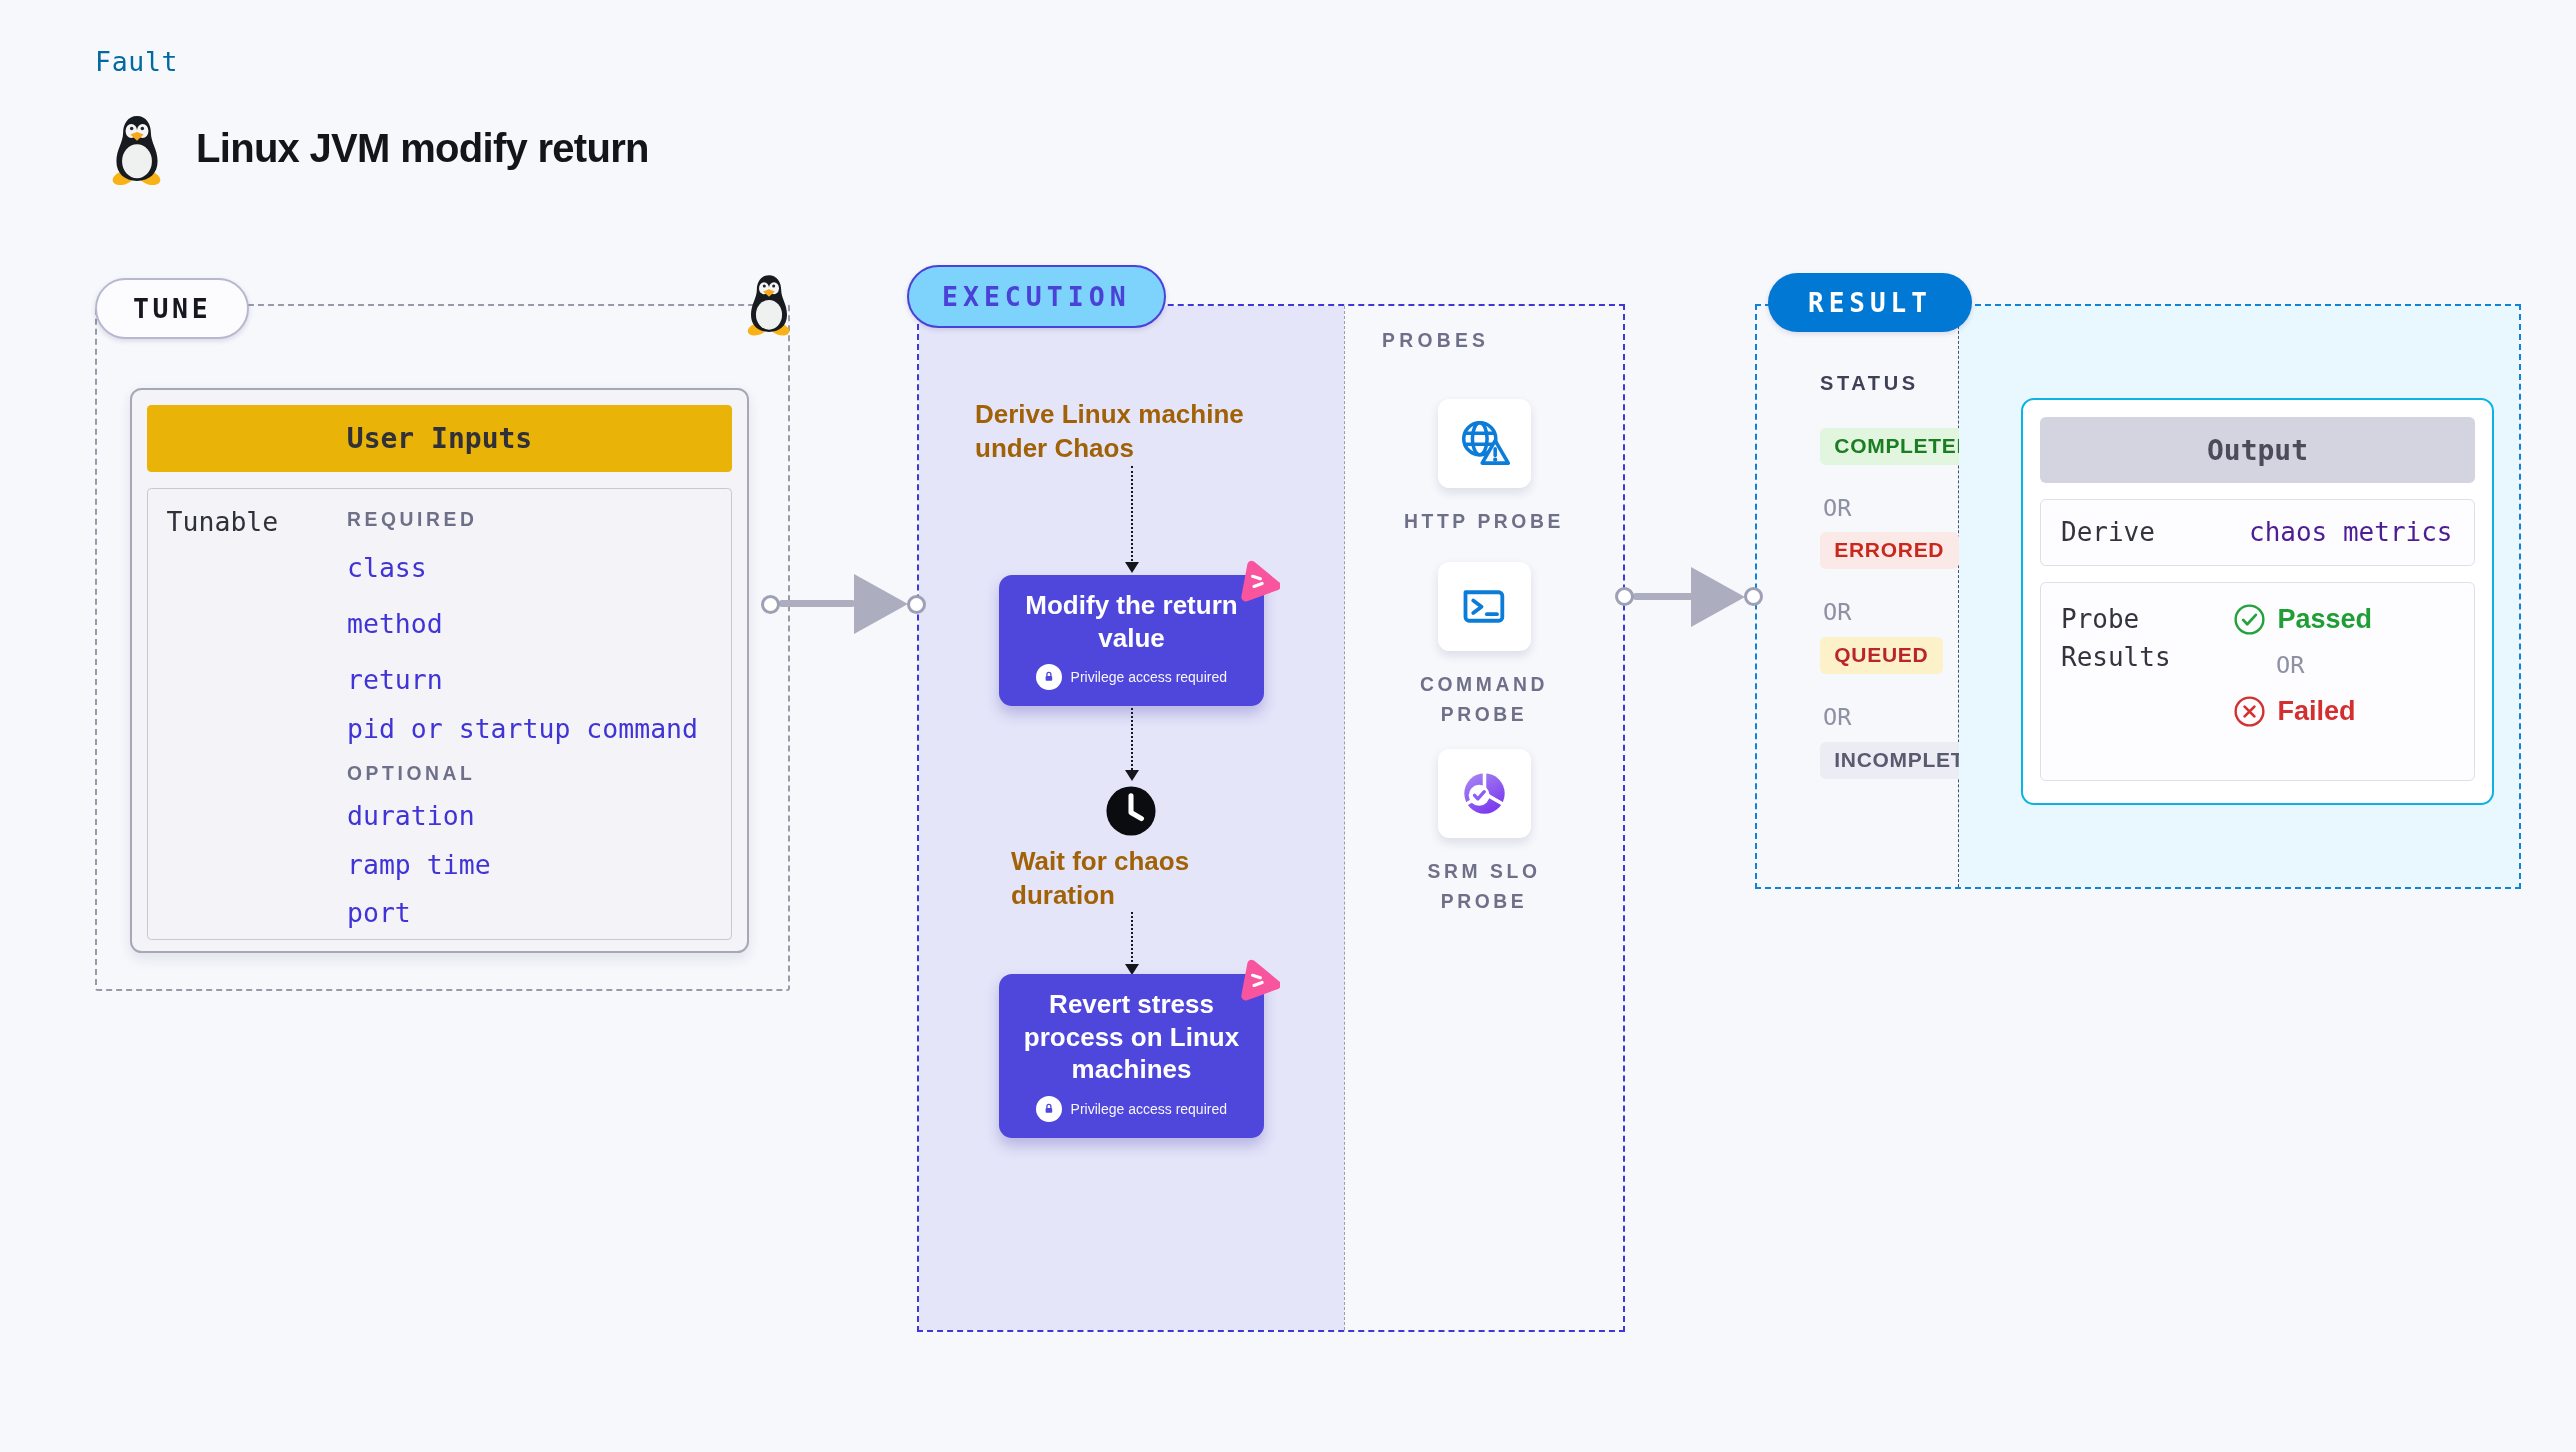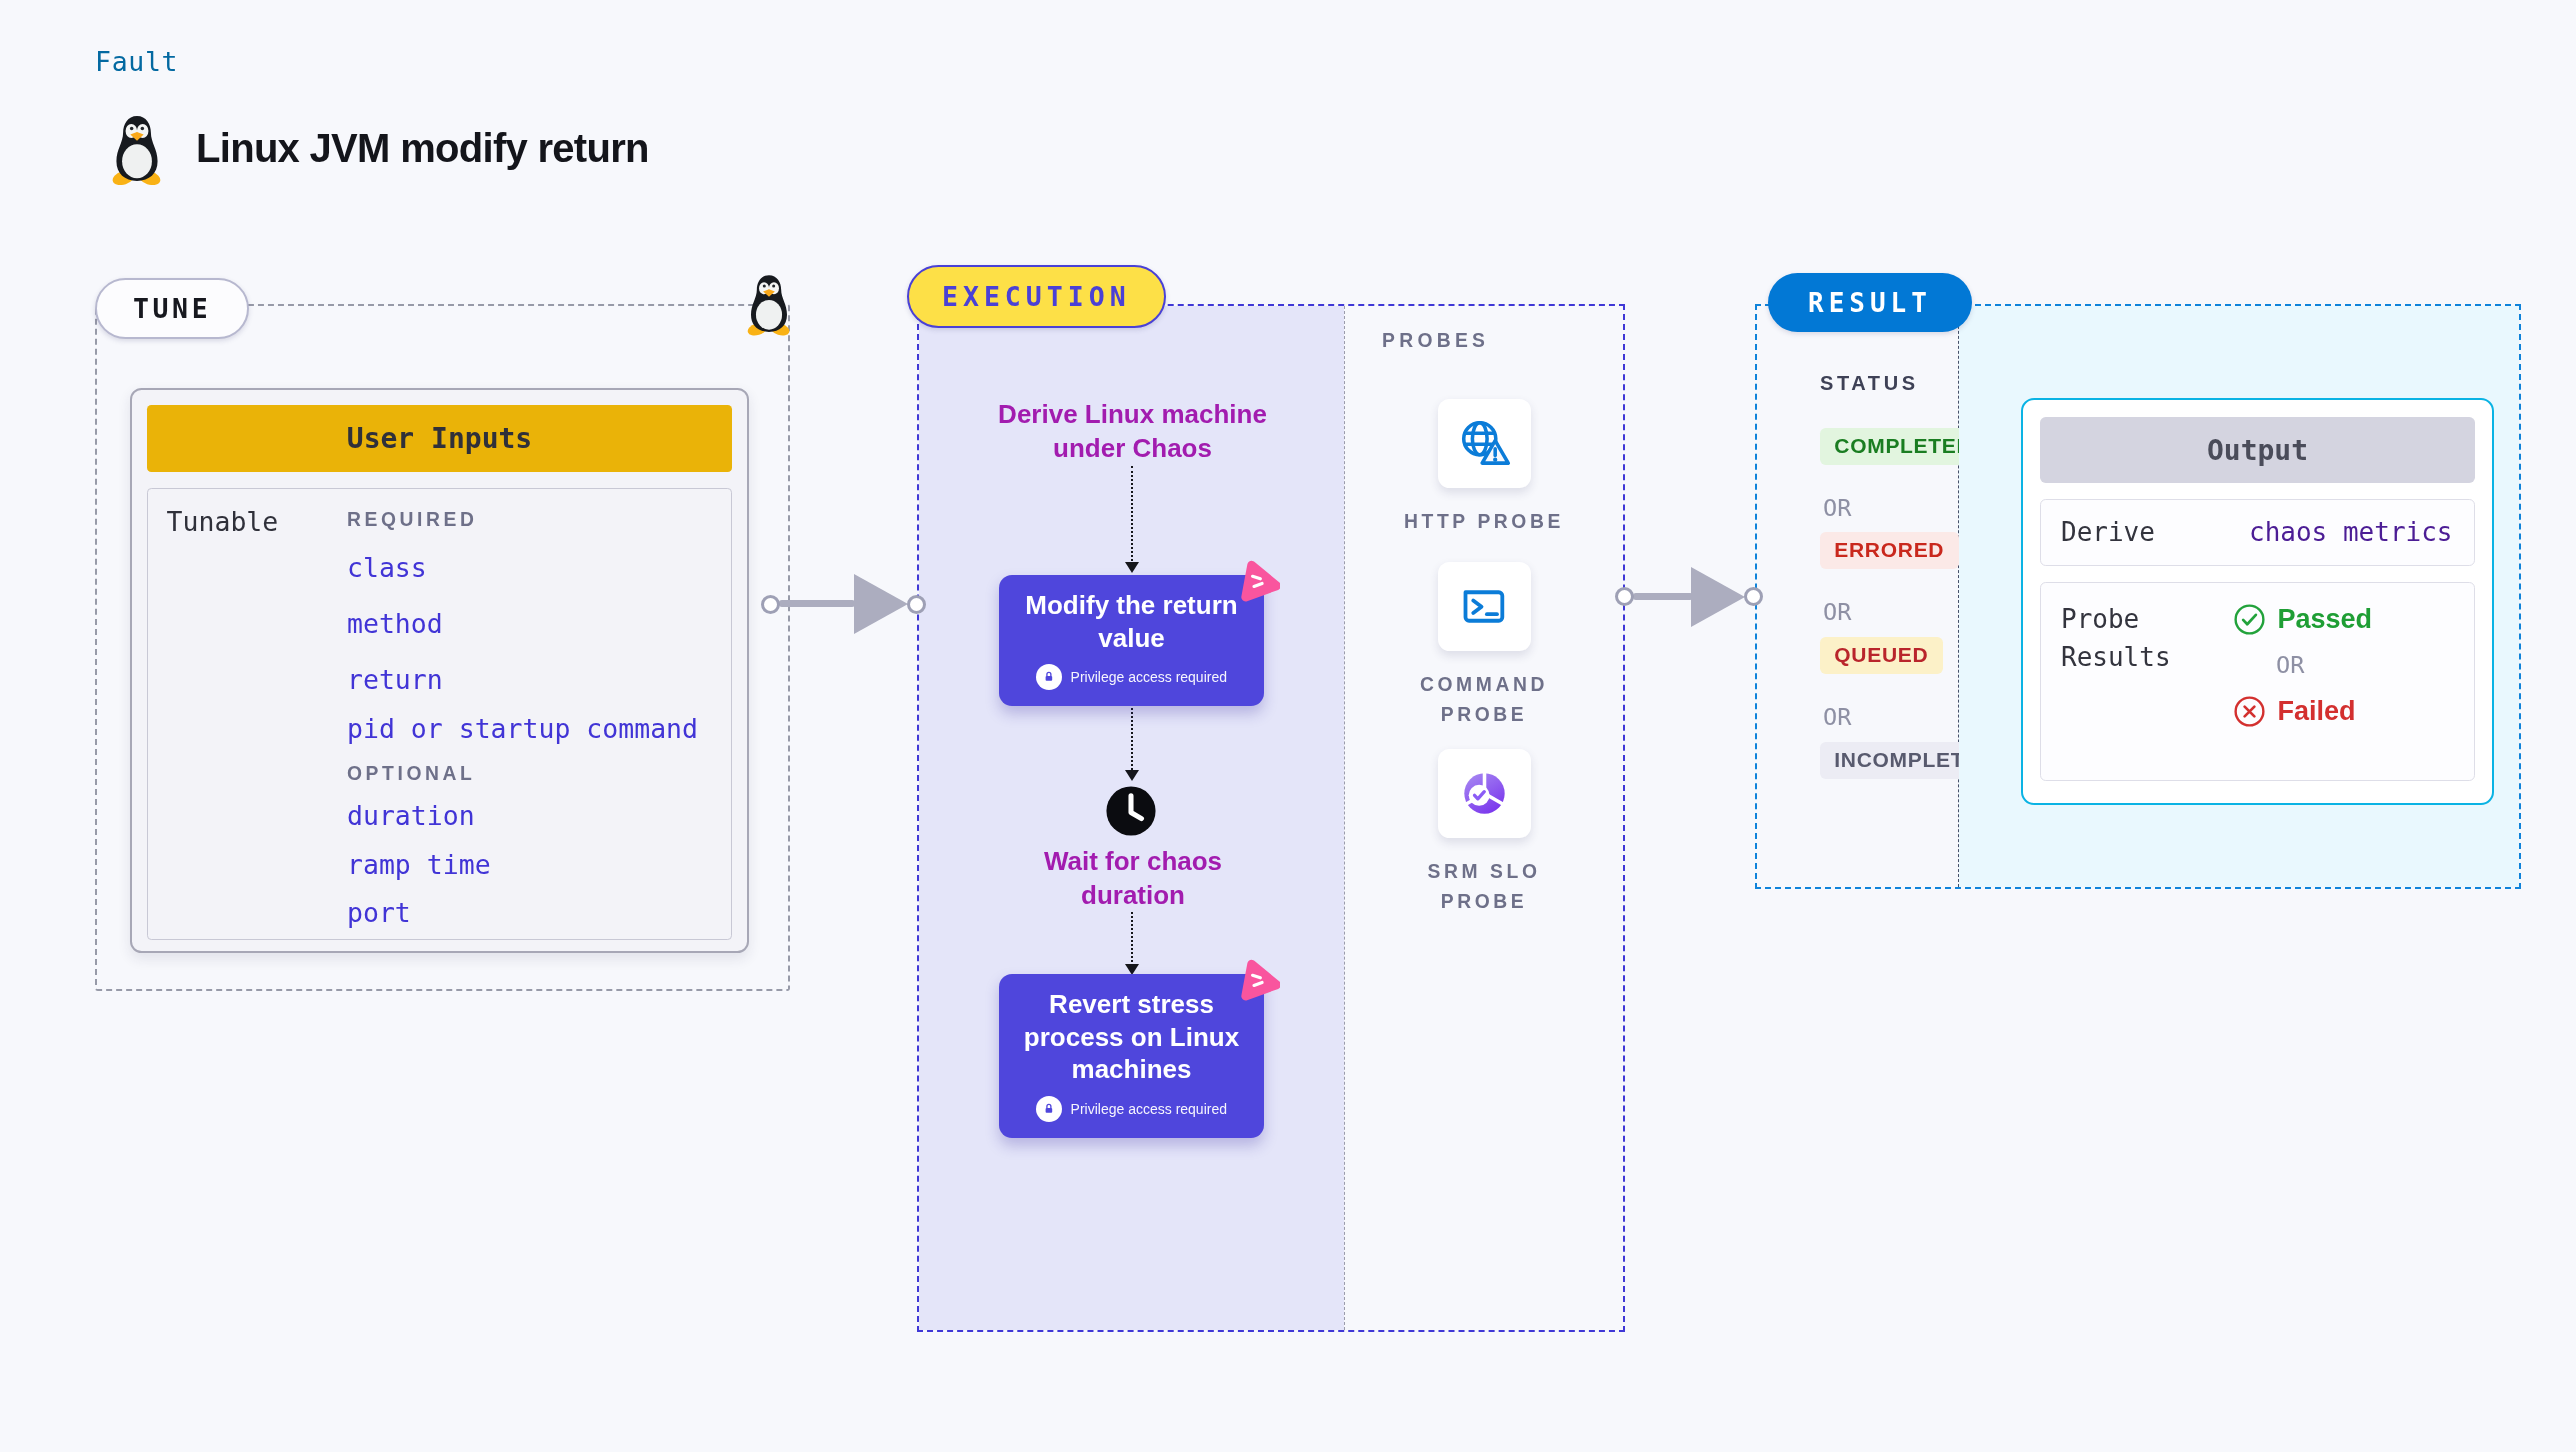--- a/index.html
+++ b/index.html
@@ -12,21 +12,21 @@
   
   .fault-label{left:95px;top:46px;font-size:26.5px;color:#0369a1;font-weight:500;letter-spacing:0.7px;}
   .page-title{left:196px;top:126px;font-size:40px;font-weight:bold;color:#14151b;letter-spacing:-0.7px;}
 
   
   .pill{display:inline-flex;align-items:center;justify-content:center;border-radius:34px;
         font-family:"DejaVu Sans Mono",monospace;font-weight:bold;z-index:6;
         box-shadow:0 2.1px 5.7px rgba(70,70,120,.18);}
   .tune-pill{left:95px;top:278px;height:57px;padding:0 36px;background:#fcfcfe;border:2.1px solid #b7b8cf;
         color:#17181f;font-size:26.5px;letter-spacing:3.6px;}
-  .exec-pill{left:907px;top:265px;height:59px;padding:0 33px;background:#fde047;border:2.1px solid #4a41d6;
+  .exec-pill{left:907px;top:265px;height:59px;padding:0 33px;background:#7dd3fc;border:2.1px solid #4a41d6;
         color:#4a41d6;font-size:26.5px;letter-spacing:5px;}
   .result-pill{left:1768px;top:273px;height:59px;padding:0 40px;background:#0278d5;border:none;
         color:#ffffff;font-size:26px;letter-spacing:5px;}
 
   
   .tune-box{left:95px;top:304px;width:691px;height:683px;border:2.1px dashed #979aa8;border-radius:2.9px;}
   .ui-card{left:130px;top:388px;width:619px;height:565px;background:#f3f3f8;border:2.1px solid #a7a7b6;
         border-radius:11.5px;box-shadow:0 5.7px 13px rgba(40,40,80,.10);box-sizing:border-box;padding:15px;}
   .ui-header{height:67px;background:#eab308;border-radius:4.3px;display:flex;align-items:center;justify-content:center;
         font-size:28px;font-weight:bold;color:#2f303a;}
@@ -44,21 +44,21 @@
   
   .exec-outer{left:917px;top:304px;width:708px;height:1028px;border:2.1px dashed #4038d6;box-sizing:border-box;}
   .exec-lavender{left:0;top:0;bottom:0;width:425px;background:#e4e5f9;}
   .probes-panel{left:425px;top:0;bottom:0;right:0;border-left:1.4px dashed #9b9cab;}
   .probes-label{left:37px;top:24px;font-size:19.3px;font-weight:bold;color:#6e7089;letter-spacing:4.3px;}
   .probe-item{left:0;right:0;display:flex;flex-direction:column;align-items:center;}
   .probe-card{width:93px;height:89px;background:#ffffff;border-radius:11.5px;box-shadow:0 4.3px 10px rgba(40,40,90,.12);
         display:flex;align-items:center;justify-content:center;}
   .probe-name{margin-top:18.6px;width:186px;text-align:center;font-size:19.3px;font-weight:bold;color:#6e7089;
         letter-spacing:3.6px;line-height:1.55;font-family:"Liberation Sans",sans-serif;}
-  .step-label{text-align:center;font-size:26px;font-weight:bold;color:#a21caf;line-height:1.3;
+  .step-label{text-align:left;font-size:26px;font-weight:bold;color:#a16207;line-height:1.3;
         font-family:"Liberation Sans",sans-serif;}
   .vconn{width:0;border-left:2.9px dotted #15161b;}
   .vhead{width:0;height:0;border-left:7.2px solid transparent;border-right:7.2px solid transparent;
         border-top:11.5px solid #15161b;}
   .chaos-card{width:265px;background:#4f46dc;border-radius:13px;box-shadow:0 7.2px 14.3px rgba(50,40,160,.25);
         box-sizing:border-box;padding:14.3px 13px 15.8px 13px;z-index:2;}
   .chaos-card .lbl{color:#ffffff;font-size:26px;font-weight:bold;text-align:center;line-height:1.25;
         font-family:"Liberation Sans",sans-serif;}
   .priv-row{display:flex;align-items:center;justify-content:center;gap:8.6px;margin-top:10px;}
   .lock-circle{width:26px;height:26px;border-radius:50%;background:#ffffff;display:flex;align-items:center;justify-content:center;}

